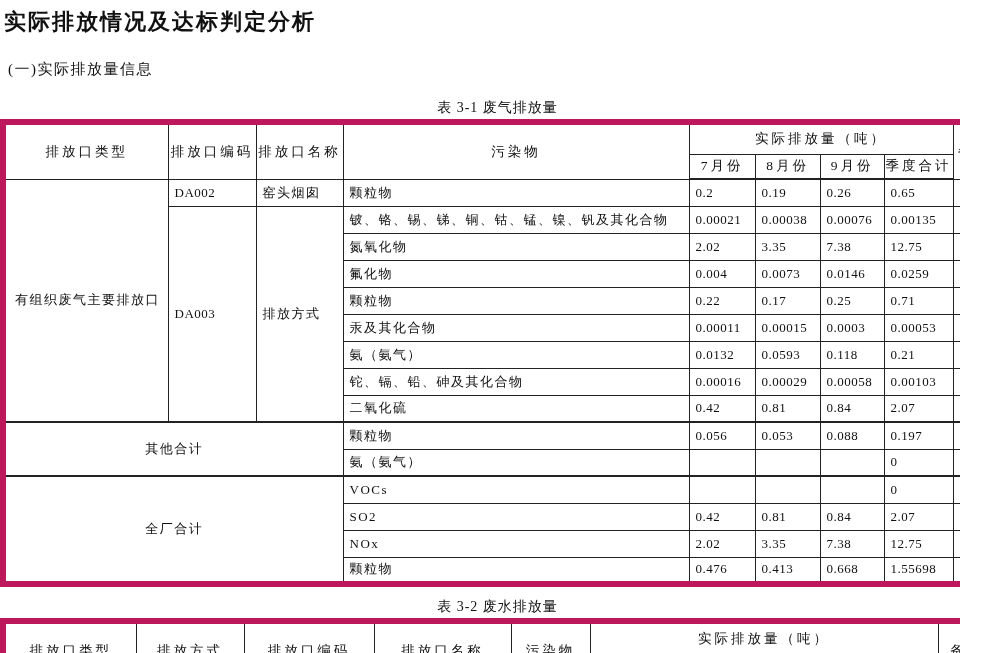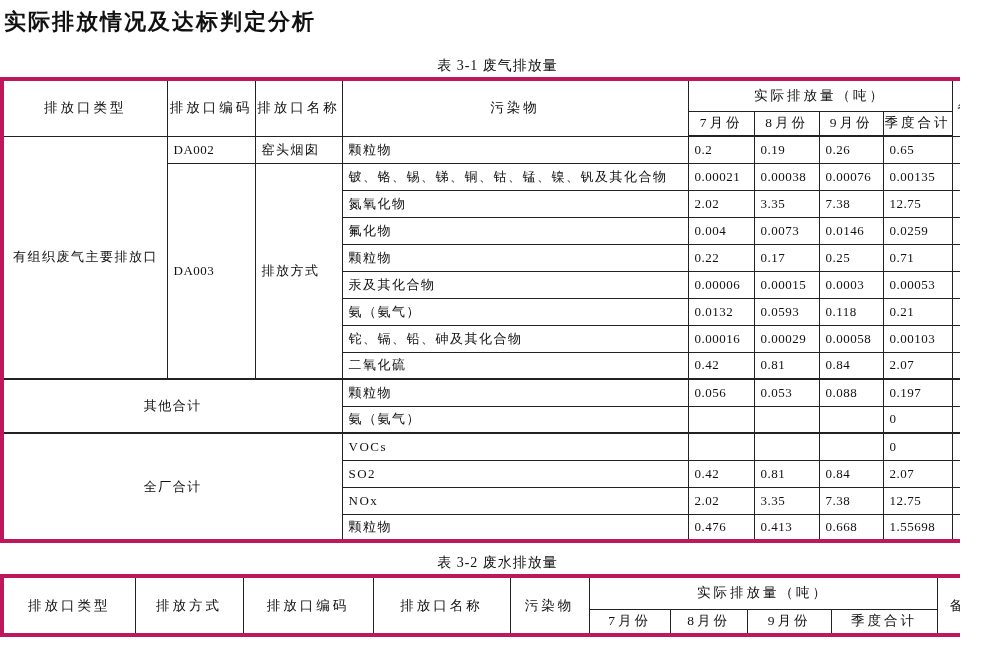--- a/index.html
+++ b/index.html
@@ -27,21 +27,21 @@
     text-align:center;
     font-size:14px;
     letter-spacing:1px;
     margin-top:20px;
   }
   table {
     border-collapse:collapse;
     table-layout:fixed;
     width:995px;
     margin-top:2px;
-    border:4px solid #be185d;
+    border:6px solid #be185d;
   }
   td {
     border:1px solid #222;
     font-size:13px;
     height:27px;
     padding:0 2px 0 6px;
     overflow:hidden;
     white-space:nowrap;
     letter-spacing:1.5px;
     vertical-align:middle;
@@ -61,20 +61,21 @@
   td.code { letter-spacing:0.5px; }
   .t2 tr.hdr.top td { height:33px; }
   .t2 tr.hdr.sub td { height:26px; }
 </style>
 </head>
 <body>
 
 <div class="page">
 
   <div class="doc-title">实际排放情况及达标判定分析</div>
+  <div class="section-heading">(一)实际排放量信息</div>
 
   <div class="table-caption">表 3-1 废气排放量</div>
 
   <table class="t1">
     <colgroup>
       <col style="width:165px">
         <col style="width:88px">
         <col style="width:87px">
         <col style="width:346px">
       <col style="width:66px">
@@ -139,21 +140,21 @@
     <tr>
       <td>颗粒物</td>
       <td class="num">0.22</td>
       <td class="num">0.17</td>
       <td class="num">0.25</td>
       <td class="num">0.71</td>
       <td></td>
     </tr>
     <tr>
       <td>汞及其化合物</td>
-      <td class="num">0.00006</td>
+      <td class="num">0.00011</td>
       <td class="num">0.00015</td>
       <td class="num">0.0003</td>
       <td class="num">0.00053</td>
       <td></td>
     </tr>
     <tr>
       <td>氨（氨气）</td>
       <td class="num">0.0132</td>
       <td class="num">0.0593</td>
       <td class="num">0.118</td>

